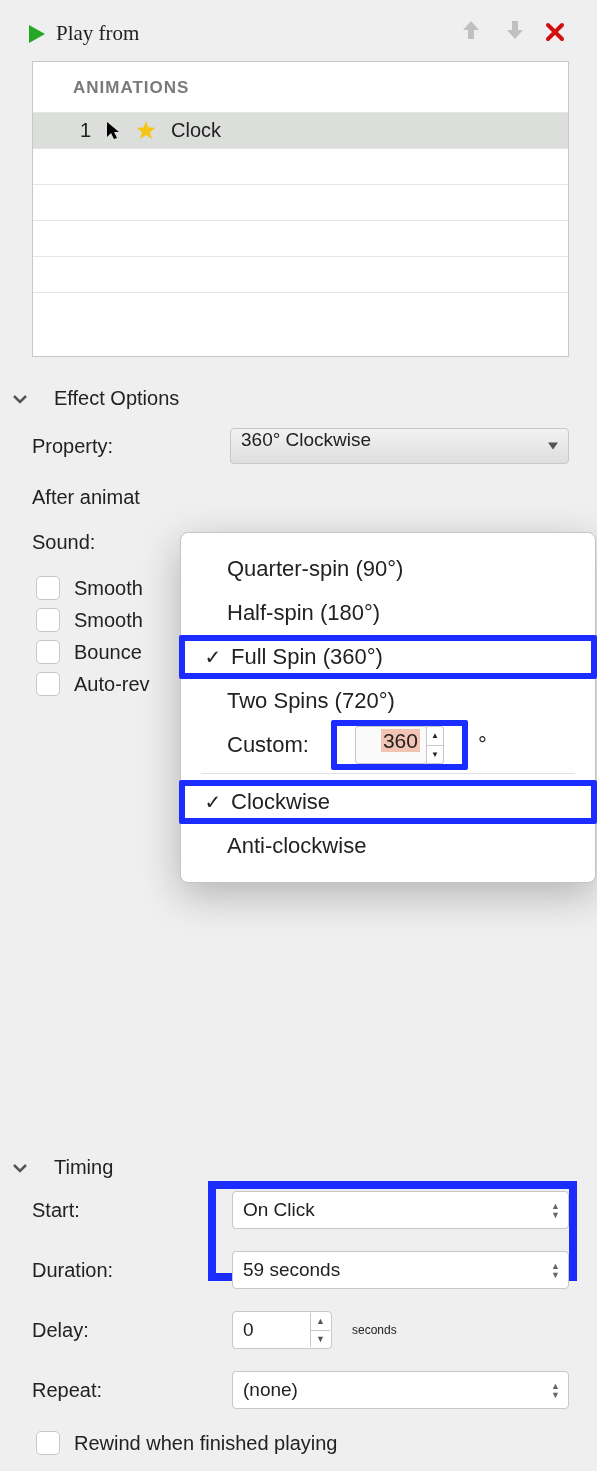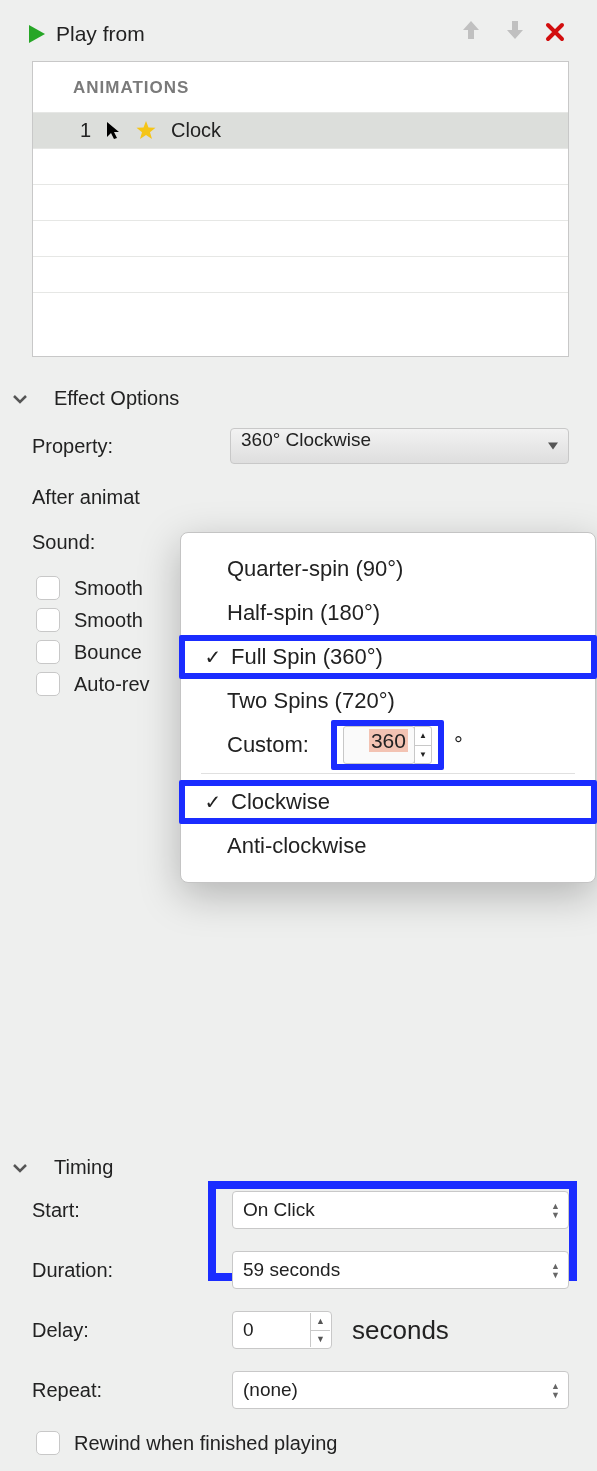--- a/index.html
+++ b/index.html
@@ -14,21 +14,21 @@
     --sel:#dcdedb;
     --orange:#d16b3a;
   }
   *{box-sizing:border-box;font-family:-apple-system,"Segoe UI",Helvetica,Arial,sans-serif;}
   body{margin:0;background:var(--bg);color:var(--text);width:597px;font-size:20px;}
   .root{position:relative;width:597px;height:1471px;}
 
   
   .playbar{display:flex;align-items:center;padding:18px 28px 8px 26px;gap:8px;}
   .play-triangle svg{display:block;}
-  .playbar-title{font-size:21px;}
+  .playbar-title{font-size:21px;font-family:Liberation Serif, serif;}
   .spacer{flex:1;}
   .arrow-dim{color:#bcbcbc;font-size:26px;padding:0 8px;}
   .xbtn{color:#d20e0e;font-size:24px;font-weight:700;padding:0 4px;}
 
   
   .anim-box{background:var(--panel-white);border:1px solid var(--border);margin:4px 28px 22px 32px;height:296px;}
   .anim-header{color:var(--text-section);font-size:17px;font-weight:600;letter-spacing:1px;padding:16px 16px 14px 40px;}
   .anim-row{display:flex;align-items:center;height:36px;border-top:1px solid #e6e7e5;padding:0 8px 0 46px;gap:14px;font-size:20px;}
   .anim-row.selected{background:var(--sel);}
   .anim-row .idx{width:12px;text-align:right;}
@@ -56,31 +56,31 @@
   
   .popup{position:absolute;left:180px;top:532px;width:416px;background:#fff;border:1px solid #c4c4c4;border-radius:8px;box-shadow:0 12px 40px rgba(0,0,0,.25);padding:14px 0;z-index:50;}
   .popup-item{display:flex;align-items:center;height:44px;padding:0 18px 0 14px;font-size:22px;gap:4px;}
   .check-slot{width:28px;display:flex;justify-content:center;font-size:20px;}
   .popup-item .txt{flex:1;}
   .popup-item.custom .txt{flex:0 0 auto;}
   .custom-input{width:72px;height:38px;background:#fafafa;border:1px solid var(--border);border-radius:3px;padding:2px 6px;font-size:21px;text-align:right;}
   .custom-input .selnum{background:#f3c3b3;padding:0 2px;}
   .deg{margin-left:6px;font-size:22px;}
   .hl{border:6px solid var(--blue-hl);border-radius:2px;margin:0 -2px;}
-  .hl-wrap-inline{display:inline-flex;align-items:center;border:6px solid var(--blue-hl);border-radius:2px;padding:0 6px;margin-left:18px;}
+  .hl-wrap-inline{display:inline-flex;align-items:center;border:6px solid var(--blue-hl);border-radius:2px;padding:0 18px;margin-left:18px;}
   .popup-sep{height:1px;background:#e0e0e0;margin:6px 20px;}
 
   
   .timing-body{padding:4px 28px 0 32px;}
   .t-row{display:flex;align-items:center;gap:12px;margin-bottom:22px;}
   .t-label{width:188px;font-size:20px;}
   .field{flex:1;height:38px;background:#fff;border:1px solid var(--border);border-radius:4px;display:flex;align-items:center;padding:0 8px 0 10px;font-size:19px;position:relative;}
   .field .two-caret{position:absolute;right:8px;top:50%;transform:translateY(-50%);display:flex;flex-direction:column;gap:1px;font-size:9px;color:#666;line-height:8px;}
   .field.short{flex:0 0 100px;}
-  .unit{font-size:26px;margin-left:8px;}
+  .unit{font-size:12px;margin-left:8px;}
 
 </style>
 </head>
 <body>
 
 <div class="root">
 
   <div class="playbar">
     <span class="play-triangle">
       <svg width="22" height="22" viewBox="0 0 22 22">

